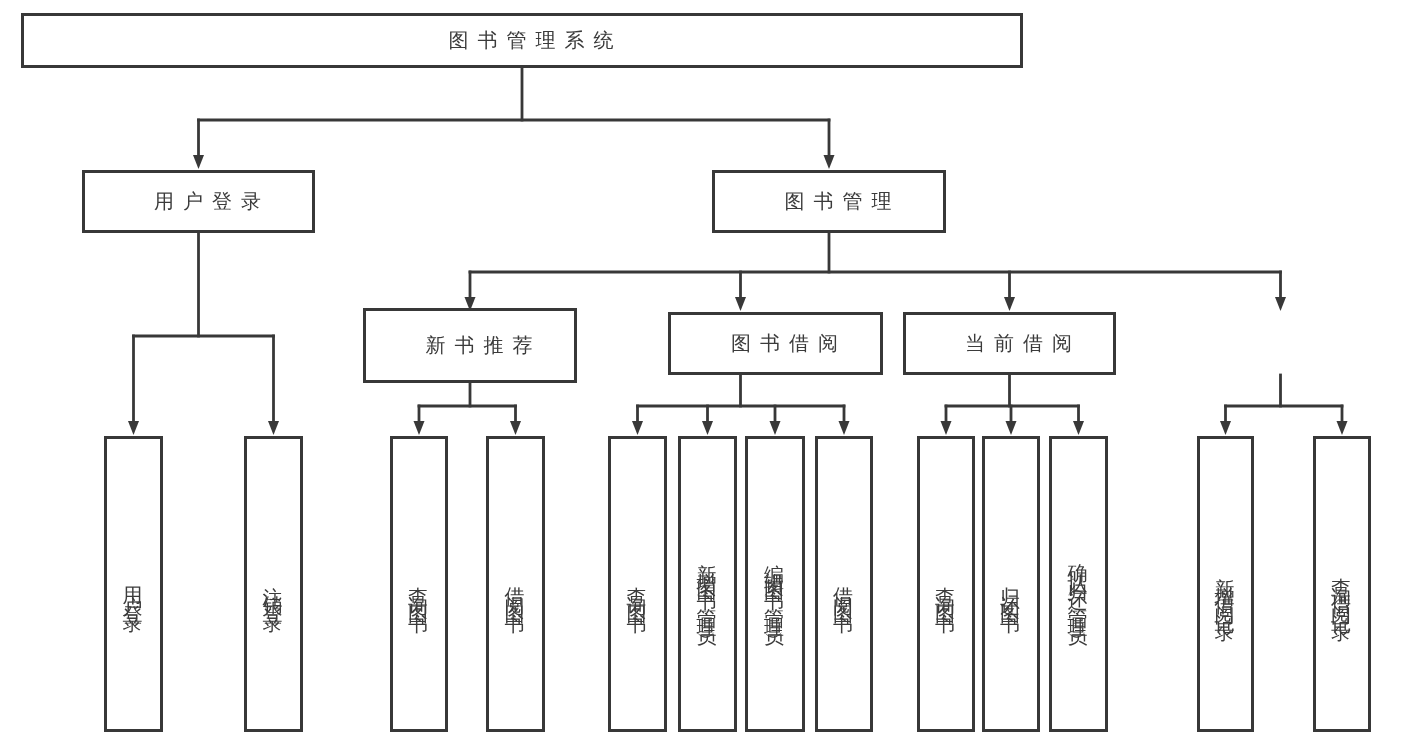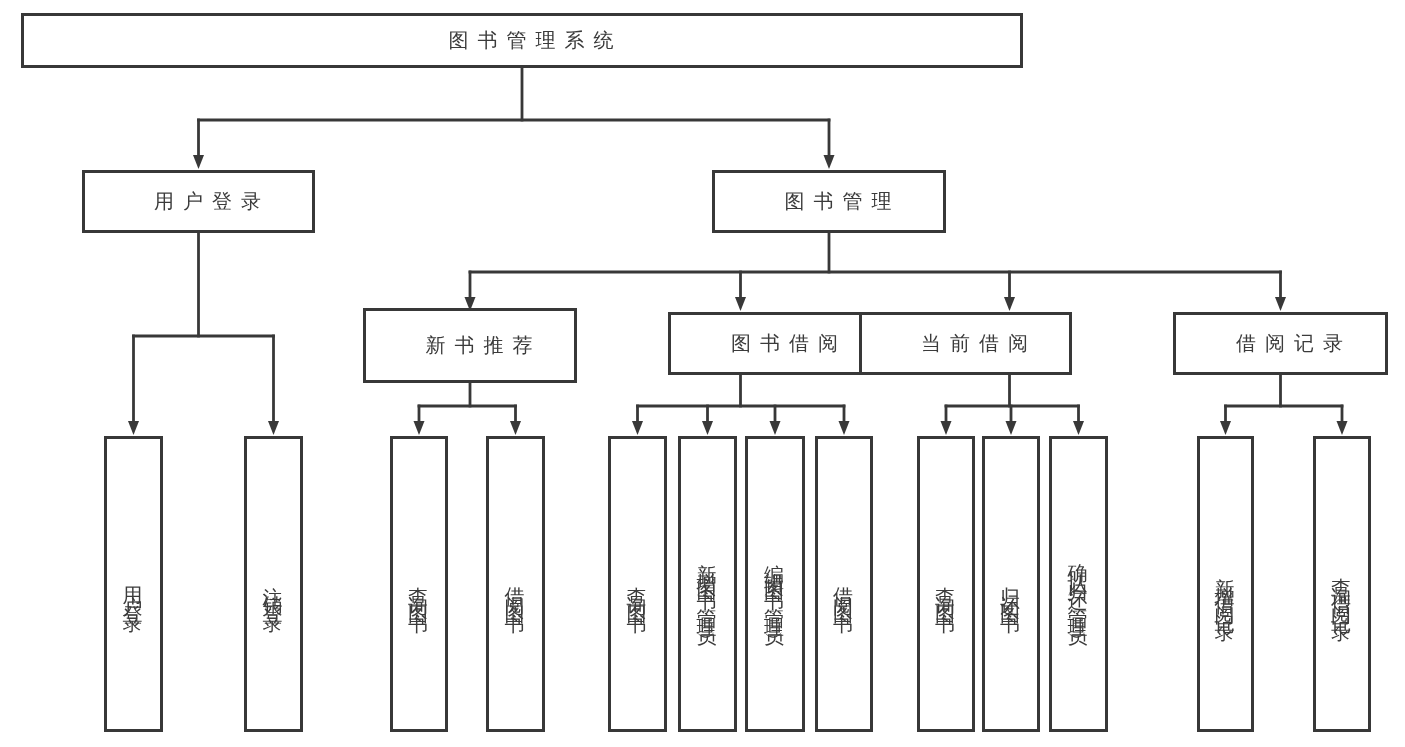--- a/index.html
+++ b/index.html
@@ -113,22 +113,21 @@
     </g>
   </svg>
 
   <div class="node h" style="left:21px; top:13px; width:1002px; height:55px;">图书管理系统</div>
 
   <div class="node h" style="left:82px; top:170px; width:233px; height:63px;">用户登录</div>
   <div class="node h" style="left:712px; top:170px; width:234px; height:63px;">图书管理</div>
 
   <div class="node h" style="left:363px; top:308px; width:214px; height:75px;font-family:Liberation Mono, monospace;">新书推荐</div>
   <div class="node h" style="left:668px; top:312px; width:215px; height:63px;">图书借阅</div>
-  <div class="node h" style="left:859px; top:312px; width:213px; height:63px;">当前借阅</div>
-  <div class="node h" style="left:1173px; top:312px; width:215px; height:63px;">借阅记录</div>
+  <div class="node h" style="left:903px; top:312px; width:213px; height:63px;">当前借阅</div>
 
   <div class="node v" style="left:104px; top:436px; width:59px; height:296px;">用户登录</div>
   <div class="node v" style="left:244px; top:436px; width:59px; height:296px;">注销登录</div>
 
   <div class="node v" style="left:390px; top:436px; width:58px; height:296px;">查询图书</div>
   <div class="node v" style="left:486px; top:436px; width:59px; height:296px;">借阅图书</div>
 
   <div class="node v" style="left:608px; top:436px; width:59px; height:296px;">查询图书</div>
   <div class="node v" style="left:678px; top:436px; width:59px; height:296px;">新增图书（管理员）</div>
   <div class="node v" style="left:745px; top:436px; width:60px; height:296px;">编辑图书（管理员）</div>

